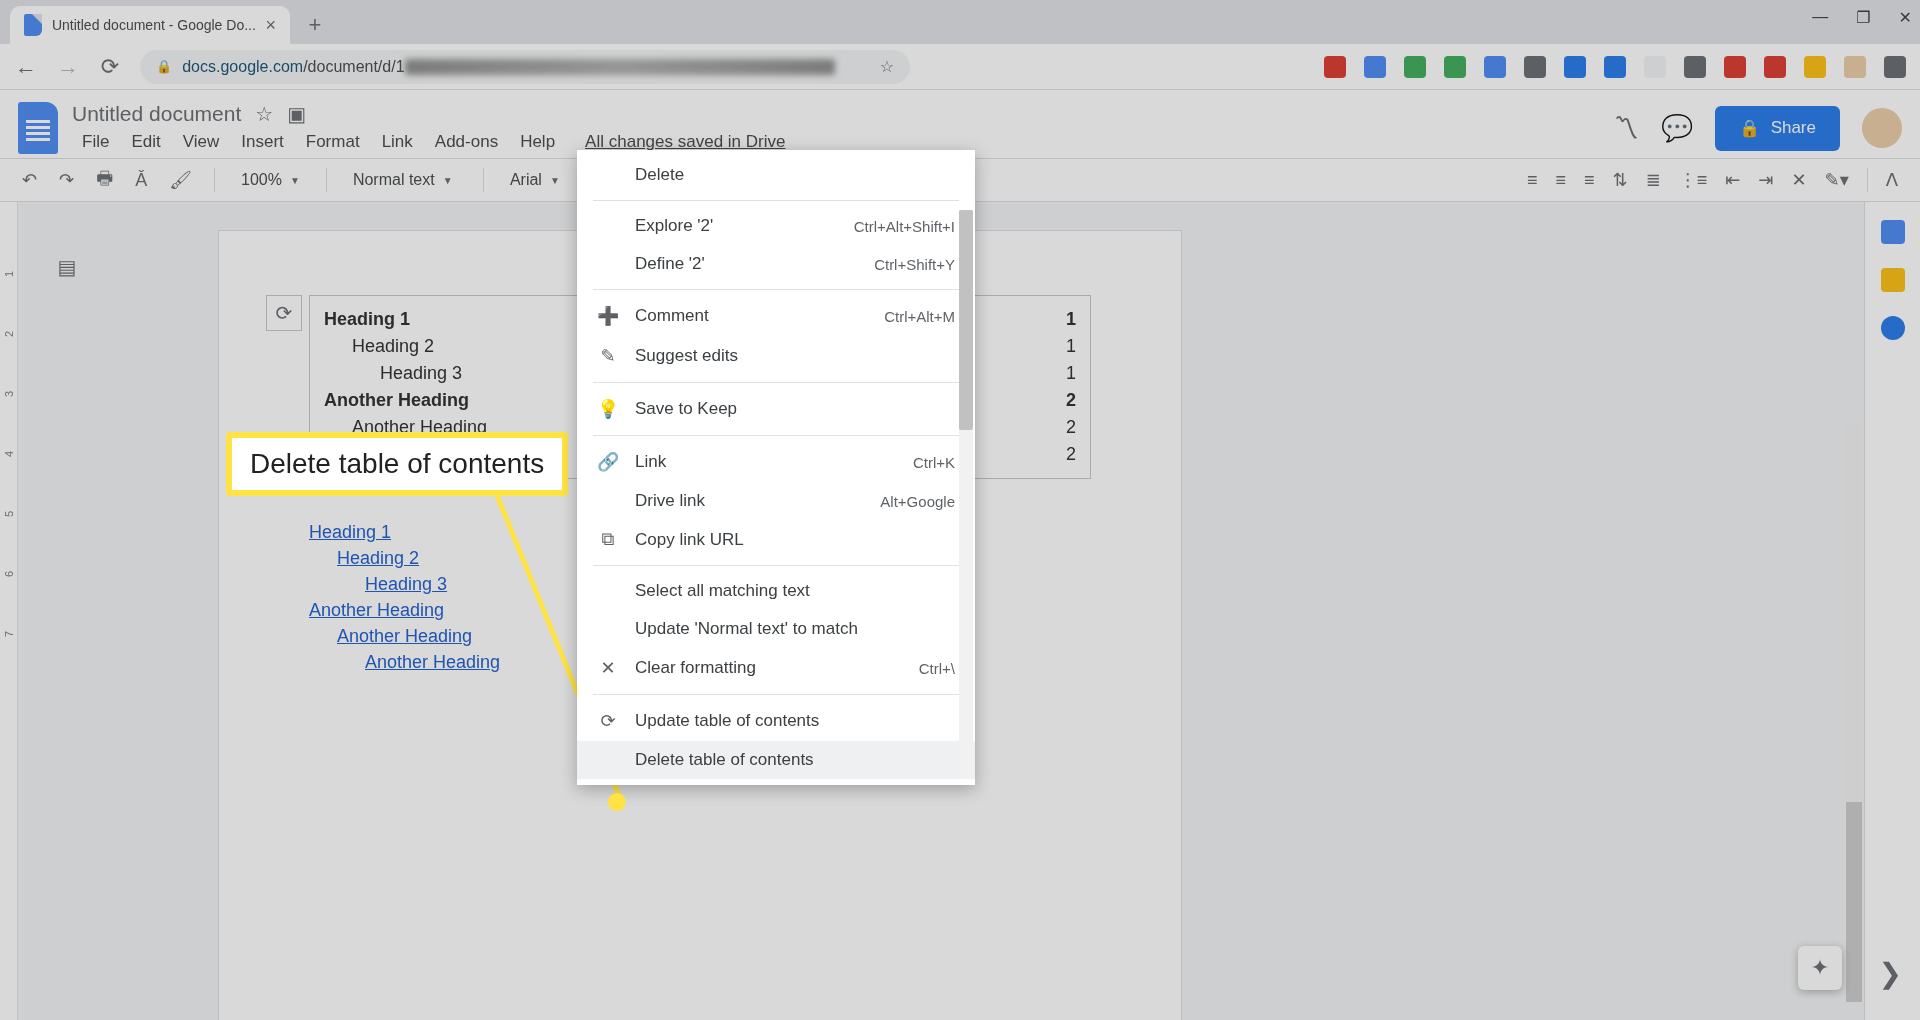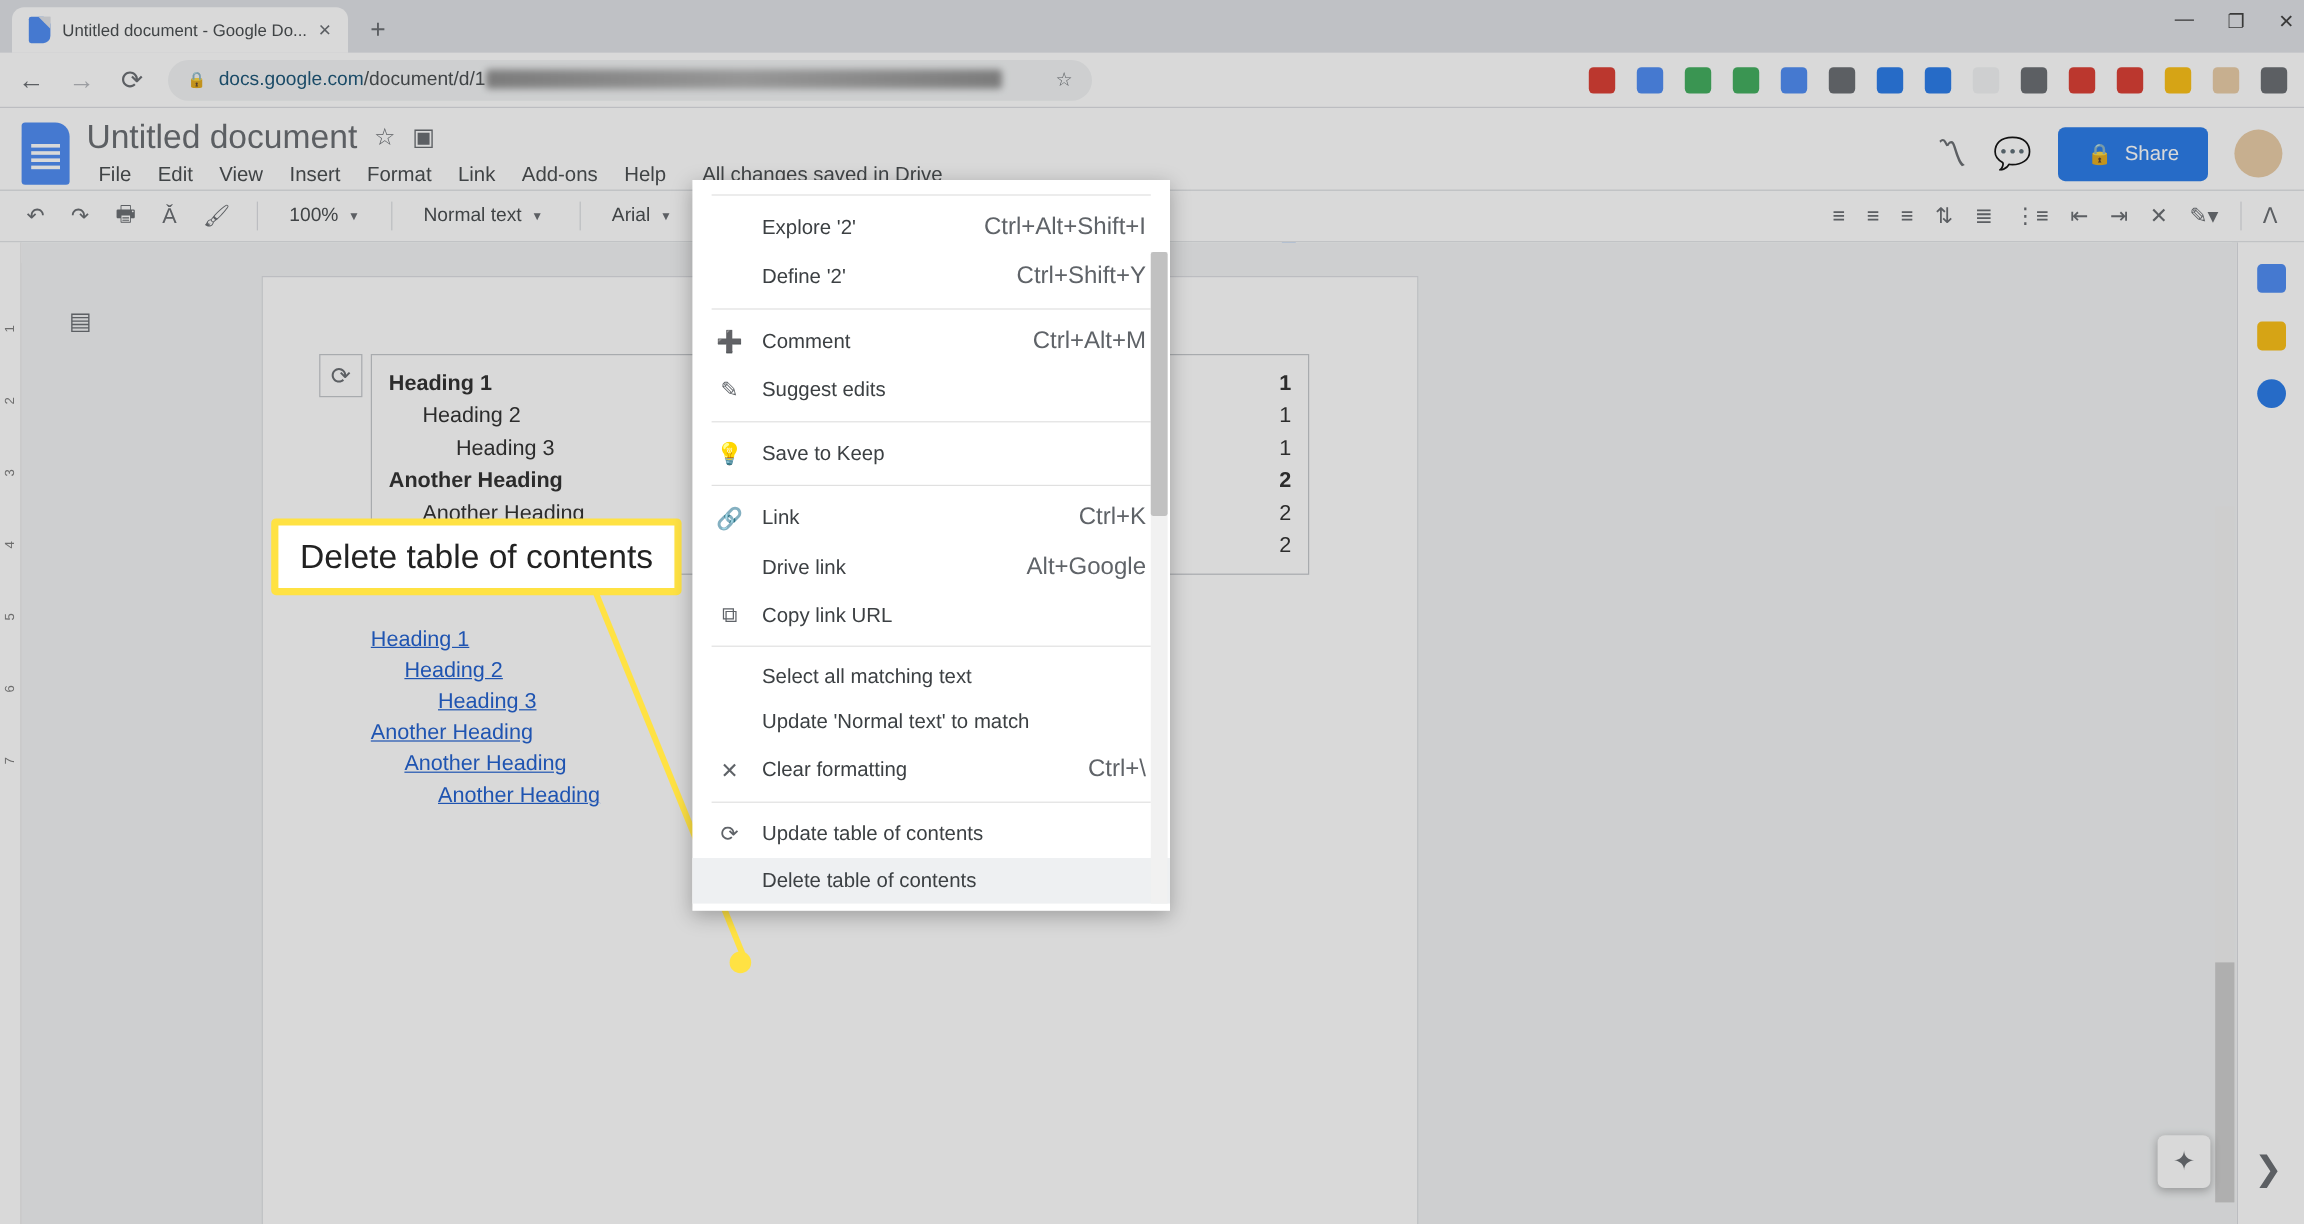--- a/index.html
+++ b/index.html
@@ -20,21 +20,21 @@
 .url{color:#3c4043;font-size:16px}
 .url .grey{color:#0c4a6e}
 .blur{display:inline-block;width:430px;height:16px;background:linear-gradient(90deg,#888,#aaa,#888);filter:blur(3px);border-radius:3px;vertical-align:middle}
 .ext-icons{display:flex;gap:18px;margin-left:auto;align-items:center}
 .ext{width:22px;height:22px;border-radius:4px}
 .docs-header{height:68px;display:flex;align-items:center;padding:8px 18px 0;gap:14px}
 .docs-logo{width:40px;height:52px;background:#4285f4;border-radius:3px 12px 3px 3px;position:relative}
 .docs-logo::before{content:"";position:absolute;left:8px;right:8px;top:18px;height:3px;background:#fff;box-shadow:0 6px 0 #fff,0 12px 0 #fff,0 18px 0 #fff}
 .title-area{display:flex;flex-direction:column;gap:4px}
 .title-row{display:flex;align-items:center;gap:14px}
-.doc-title{font-size:28px;color:#5f6368}
+.doc-title{font-size:21px;color:#5f6368}
 .star,.folder{color:#5f6368;font-size:20px}
 .menu-bar{display:flex;gap:2px}
 .menu-bar span{font-size:17px;color:#3c4043;padding:2px 10px;cursor:pointer}
 .saved{color:#5f6368;font-size:17px;text-decoration:underline;margin-left:8px}
 .header-right{margin-left:auto;display:flex;align-items:center;gap:22px}
 .hdr-ico{color:#5f6368;font-size:26px}
 .share-btn{background:#1a73e8;color:#fff;border-radius:6px;padding:12px 24px;font-size:17px;font-weight:500;display:flex;align-items:center;gap:10px}
 .avatar{width:40px;height:40px;border-radius:50%;background:#e8c9a0}
 .toolbar{height:44px;border-top:1px solid #dadce0;border-bottom:1px solid #dadce0;display:flex;align-items:center;padding:0 18px;gap:14px}
 .tb-btn{color:#5f6368;font-size:18px;padding:4px}
@@ -60,21 +60,21 @@
 .callout{position:absolute;left:226px;top:432px;background:#fff;border:6px solid #ffe243;border-radius:4px;padding:10px 18px;font-size:28px;color:#222;z-index:600}
 .callout-line{position:absolute;left:490px;top:478px;width:190px;height:400px;z-index:599;pointer-events:none}
 .toc2{margin-top:30px;font-size:18px;line-height:1.45}
 .toc2 a{color:#1155cc;text-decoration:underline;display:block}
 .toc2 .h2{padding-left:28px}
 .toc2 .h3{padding-left:56px}
 .ctx-menu{position:absolute;left:577px;top:150px;width:398px;background:#fff;box-shadow:0 4px 16px rgba(0,0,0,.28);z-index:700;font-size:17px;color:#3c4043;padding:6px 0}
 .ctx-item{display:flex;align-items:center;padding:9px 20px 9px 20px;gap:16px;cursor:pointer}
 .ctx-item:hover,.ctx-item.hover{background:#eef0f2}
 .ctx-ico{width:22px;color:#5f6368;font-size:18px;text-align:center}
-.ctx-short{margin-left:auto;color:#5f6368;font-size:20px}
+.ctx-short{margin-left:auto;color:#5f6368;font-size:15px}
 .ctx-sep{height:1px;background:#e0e0e0;margin:6px 16px}
 .ctx-scroll{position:absolute;right:2px;top:60px;bottom:6px;width:14px;background:#f1f1f1}
 .ctx-thumb{position:absolute;top:0;width:14px;height:220px;background:#c1c1c1;border-radius:2px}
 .side-panel{width:56px;background:#fff;border-left:1px solid #dadce0;padding-top:18px;display:flex;flex-direction:column;align-items:center;gap:24px}
 .side-ico{width:24px;height:24px;border-radius:4px}
 .explore-fab{position:absolute;right:78px;bottom:30px;width:44px;height:44px;background:#fff;box-shadow:0 2px 8px rgba(0,0,0,.3);border-radius:6px;display:flex;align-items:center;justify-content:center;color:#5f6368;font-size:22px;z-index:400}
 .arrow-fab{position:absolute;right:18px;bottom:30px;color:#5f6368;font-size:28px;z-index:400}
 .win-controls{position:absolute;right:8px;top:8px;display:flex;gap:28px;color:#333;font-size:16px}
 .yellow-dot{position:absolute;left:608px;top:793px;width:18px;height:18px;background:#ffe243;border-radius:50%;z-index:710}
 .page-scroll{position:absolute;right:58px;top:220px;width:16px;height:560px;background:#f1f1f1}
@@ -269,20 +269,24 @@
 <div class="callout">Delete table of contents</div>
 <svg class="callout-line">
     <line x1="0" y1="0" x2="130" y2="320" stroke="#ffe243" stroke-width="5"></line>
   </svg>
 <div class="yellow-dot"></div>
 
 <div class="ctx-menu" id="ctx-menu">
   <div class="ctx-scroll">
       <div class="ctx-thumb"></div>
     </div>
+<div class="ctx-item">
+      <span class="ctx-ico"></span>
+      <span>Delete</span>
+    </div>
     <div class="ctx-sep"></div>
     <div class="ctx-item">
       <span class="ctx-ico"></span>
       <span>Explore '2'</span>
       <span class="ctx-short">Ctrl+Alt+Shift+I</span>
     </div>
     <div class="ctx-item">
       <span class="ctx-ico"></span>
       <span>Define '2'</span>
       <span class="ctx-short">Ctrl+Shift+Y</span>

